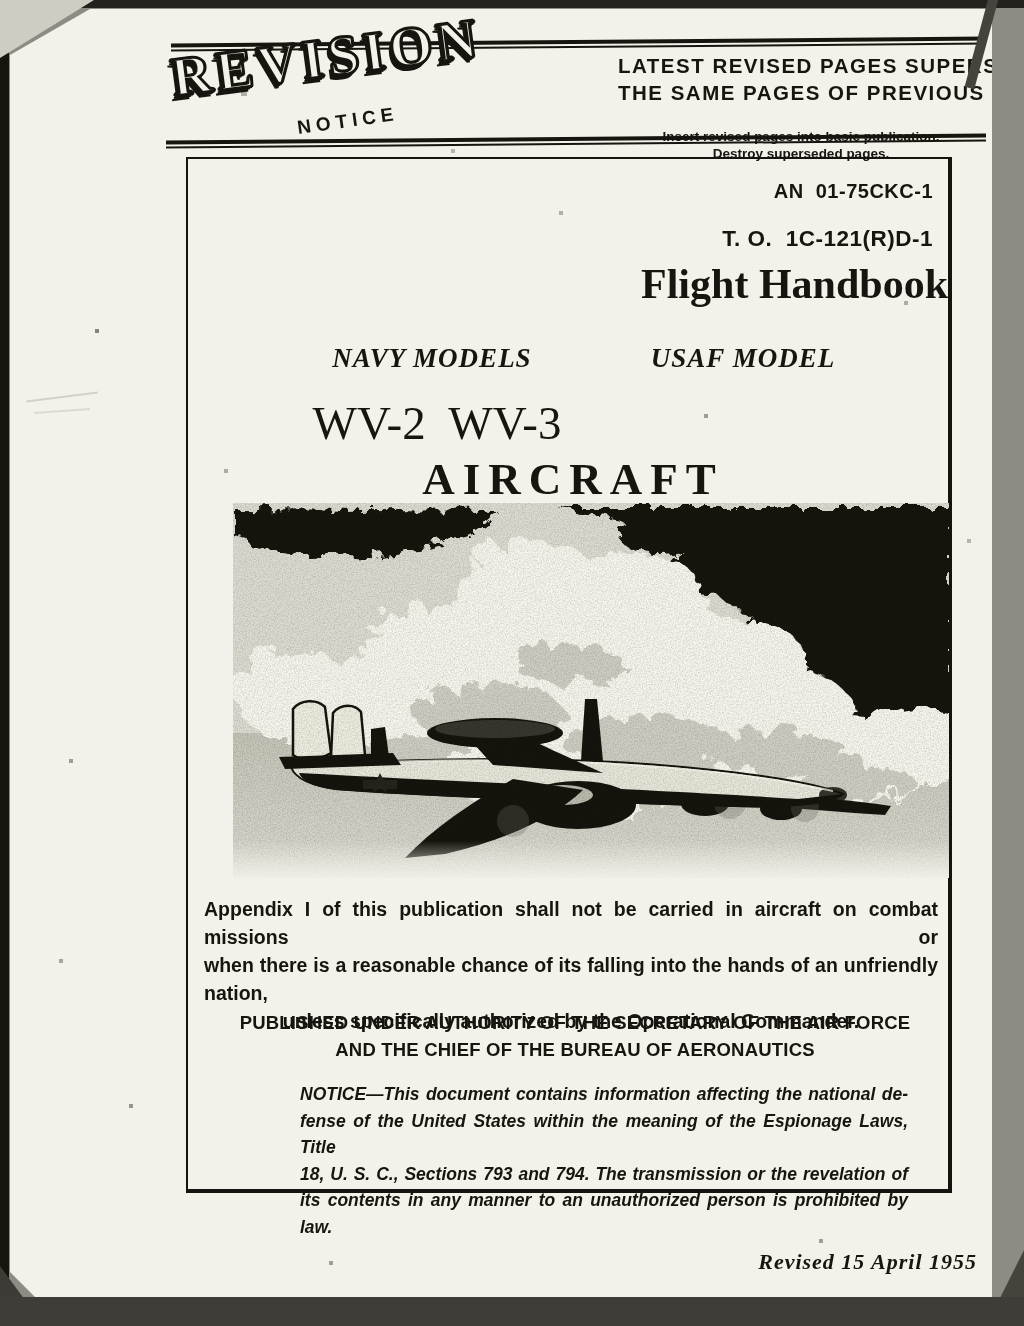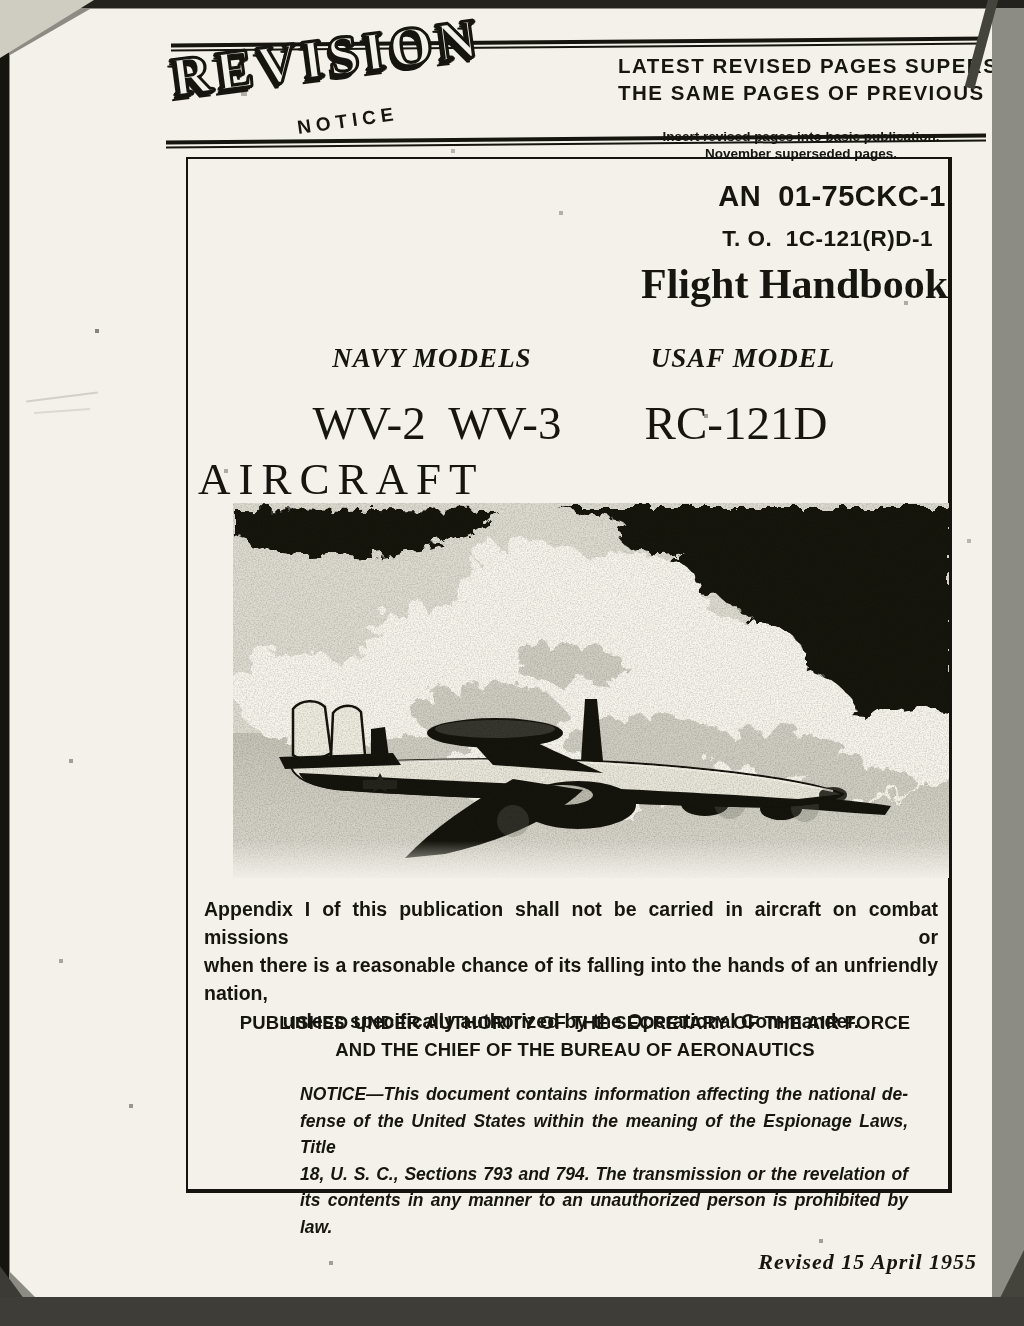--- a/index.html
+++ b/index.html
@@ -40,35 +40,35 @@
         letter-spacing:5px;transform:rotate(-8deg);white-space:pre;}
 
   .supersede{position:absolute;left:618px;top:52px;width:366px;text-align:center;font-weight:bold;}
   .sup-big{font-size:20.5px;letter-spacing:1.5px;line-height:27px;white-space:pre;}
   .sup-small{font-size:13.5px;line-height:17px;white-space:pre;}
   .sup-gap{margin-top:22px;}
 
   
   .content-box{position:absolute;left:186px;top:157px;width:760px;height:1030px;
         border-style:solid;border-color:#141310;border-width:2px 4px 4px 2px;}
-  .an{position:absolute;right:2px;top:21px;font-size:29px;font-weight:bold;
+  .an{position:absolute;right:15px;top:21px;font-size:20px;font-weight:bold;
       letter-spacing:0.5px;white-space:pre;}
   .to{position:absolute;right:15px;top:61px;font-size:22.5px;font-weight:bold;
       letter-spacing:0.5px;white-space:pre;margin-top:6px;}
   .fh{position:absolute;left:0;right:0;top:101px;text-align:right;text-indent:30px;
       font-size:42px;font-weight:bold;}
   .lbl{position:absolute;top:184px;font-size:27px;font-weight:bold;font-style:italic;
       letter-spacing:1px;white-space:pre;}
   .lbl-navy{left:244px;transform:translateX(-50%);}
   .lbl-usaf{left:555px;transform:translateX(-50%);}
   .mdl{position:absolute;top:237px;font-size:47px;font-weight:normal;white-space:pre;}
   .mdl-navy{left:249px;transform:translateX(-50%);}
   .mdl-usaf{left:548px;transform:translateX(-50%);}
-  .air{position:absolute;left:0;right:0;top:294px;text-indent:10px;
-      font-size:45px;font-weight:normal;letter-spacing:8px;}
+  .air{position:absolute;left:0;right:0;top:294px;text-align:center;text-indent:10px;
+      font-size:45px;font-weight:bold;letter-spacing:8px;}
 
   .photo{position:absolute;left:45px;top:344px;width:716px;height:375px;}
 
   .appendix{position:absolute;left:16px;top:736px;width:734px;font-size:19.5px;
       font-weight:bold;line-height:28px;}
   .authority{position:absolute;left:0;right:0;top:851px;text-align:center;text-indent:14px;
       font-size:18.5px;font-weight:bold;line-height:26.5px;letter-spacing:0.2px;}
   .security{position:absolute;left:112px;top:922px;width:608px;font-size:17.5px;
       font-weight:bold;font-style:italic;line-height:26.5px;}
   .jline{text-align:justify;text-align-last:justify;}
@@ -108,32 +108,31 @@
     <div class="rule r2"></div>
     <div class="rule r3"></div>
     <div class="rule r4"></div>
     <div class="revision-word serif">REVISION</div>
     <div class="notice-word">NOTICE</div>
 
     <div class="supersede">
       <div class="sup-big">LATEST REVISED PAGES SUPERSEDE</div>
       <div class="sup-big">THE SAME PAGES OF PREVIOUS DATE</div>
       <div class="sup-small sup-gap">Insert revised pages into basic publication.</div>
-      <div class="sup-small">November superseded pages.</div>
+      <div class="sup-small">Destroy superseded pages.</div>
     </div>
 
     <div class="content-box">
       <div class="an">AN  01-75CKC-1</div>
       <div class="to">T. O.  1C-121(R)D-1</div>
 
       <div class="fh serif">Flight Handbook</div>
       <div class="lbl lbl-navy serif">NAVY MODELS</div>
       <div class="lbl lbl-usaf serif">USAF MODEL</div>
       <div class="mdl mdl-navy serif">WV-2  WV-3</div>
-      <div class="mdl mdl-usaf serif">RC-121D</div>
       <div class="air serif">AIRCRAFT</div>
 
       <div class="photo">
         <svg viewBox="0 0 716 375" width="716" height="375">
           <defs>
             <filter id="rough" x="-15%" y="-15%" width="130%" height="130%">
               <feTurbulence type="turbulence" baseFrequency="0.045" numOctaves="3" seed="11" result="t"></feTurbulence>
               <feDisplacementMap in="SourceGraphic" in2="t" scale="20"></feDisplacementMap>
             </filter>
             <filter id="rough2" x="-15%" y="-15%" width="130%" height="130%">

